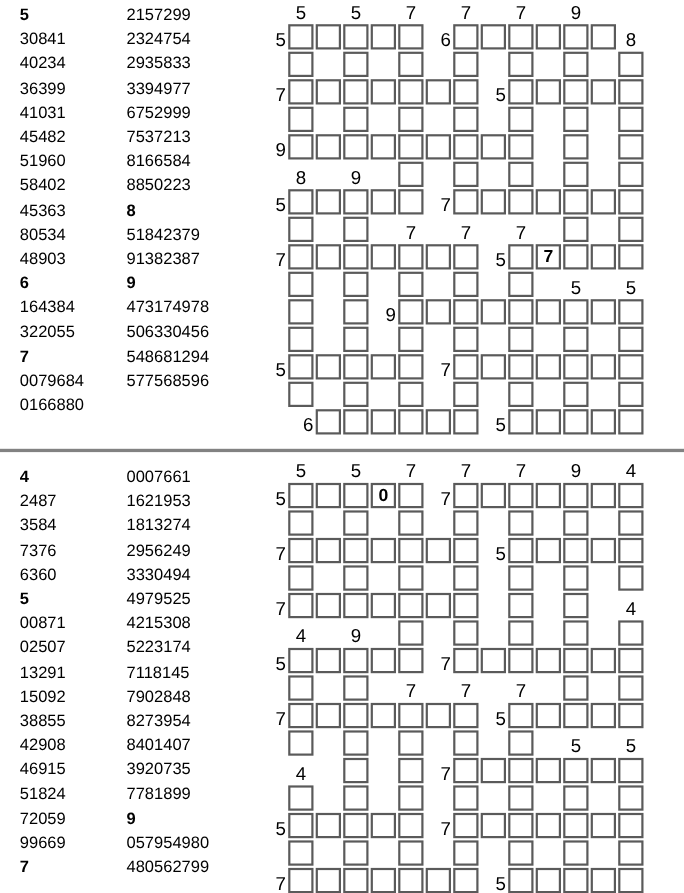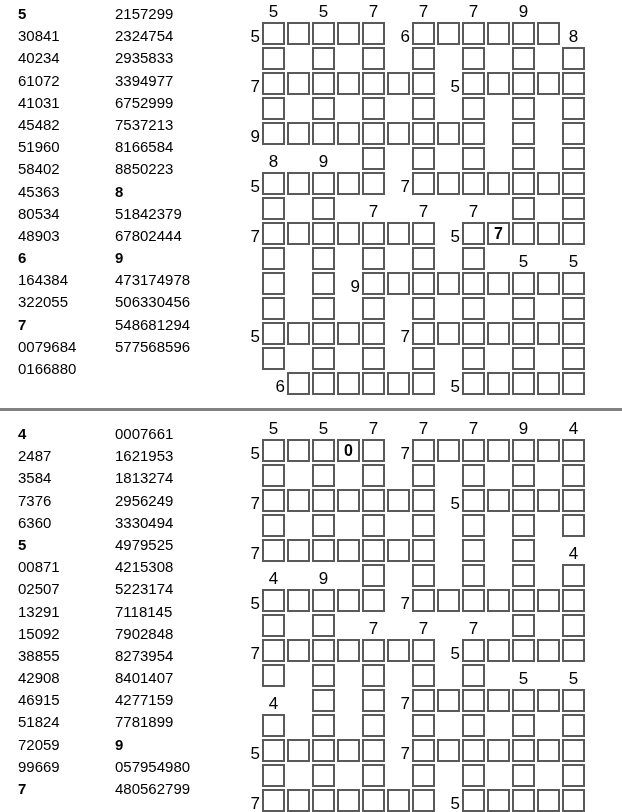--- a/index.html
+++ b/index.html
@@ -29,21 +29,21 @@
 <body>
 
 <div class="page">
   <div class="divider" id="divider" style="left: 0px; width: 622px; top: 408px; height: 2.5px; background: rgb(130, 130, 130);"></div>
   <div class="gridwrap" id="content">
       <div class="gridwrap">
         <div class="clue-col" style="left: 18px; top: 3px;">
           <div class="clue hdr">5</div>
           <div class="clue">30841</div>
           <div class="clue">40234</div>
-          <div class="clue">61072</div>
+          <div class="clue">36399</div>
           <div class="clue">41031</div>
           <div class="clue">45482</div>
           <div class="clue">51960</div>
           <div class="clue">58402</div>
           <div class="clue">45363</div>
           <div class="clue">80534</div>
           <div class="clue">48903</div>
           <div class="clue hdr">6</div>
           <div class="clue">164384</div>
           <div class="clue">322055</div>
@@ -55,21 +55,21 @@
           <div class="clue">2157299</div>
           <div class="clue">2324754</div>
           <div class="clue">2935833</div>
           <div class="clue">3394977</div>
           <div class="clue">6752999</div>
           <div class="clue">7537213</div>
           <div class="clue">8166584</div>
           <div class="clue">8850223</div>
           <div class="clue hdr">8</div>
           <div class="clue">51842379</div>
-          <div class="clue">67802444</div>
+          <div class="clue">91382387</div>
           <div class="clue hdr">9</div>
           <div class="clue">473174978</div>
           <div class="clue">506330456</div>
           <div class="clue">548681294</div>
           <div class="clue">577568596</div>
         </div>
         <div class="glabel v" style="left: 262px; top: -3px;">5</div>
         <div class="glabel v" style="left: 312px; top: -3px;">5</div>
         <div class="glabel v" style="left: 362px; top: -3px;">7</div>
         <div class="glabel v" style="left: 412px; top: -3px;">7</div>
@@ -258,21 +258,21 @@
           <div class="clue">1813274</div>
           <div class="clue">2956249</div>
           <div class="clue">3330494</div>
           <div class="clue">4979525</div>
           <div class="clue">4215308</div>
           <div class="clue">5223174</div>
           <div class="clue">7118145</div>
           <div class="clue">7902848</div>
           <div class="clue">8273954</div>
           <div class="clue">8401407</div>
-          <div class="clue">4277159</div>
+          <div class="clue">3920735</div>
           <div class="clue">7781899</div>
           <div class="clue hdr">9</div>
           <div class="clue">057954980</div>
           <div class="clue">480562799</div>
         </div>
         <div class="glabel v" style="left: 262px; top: 414px;">5</div>
         <div class="glabel v" style="left: 312px; top: 414px;">5</div>
         <div class="glabel v" style="left: 362px; top: 414px;">7</div>
         <div class="glabel v" style="left: 412px; top: 414px;">7</div>
         <div class="glabel v" style="left: 462px; top: 414px;">7</div>

